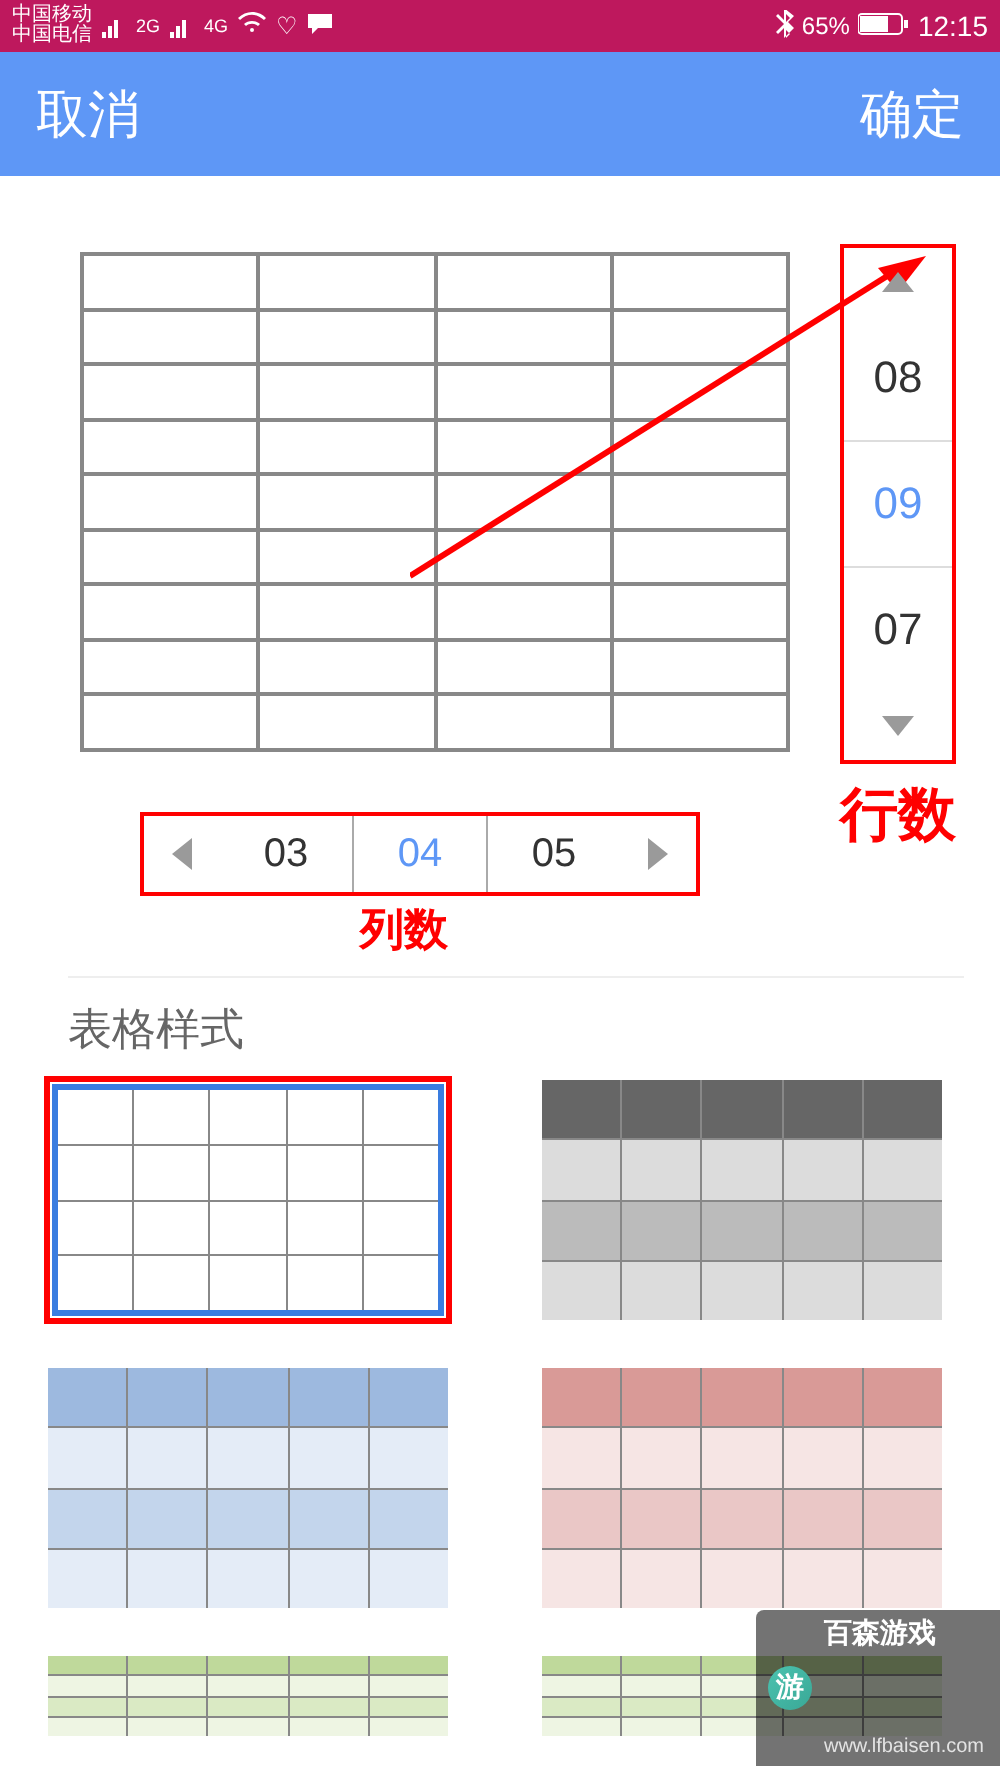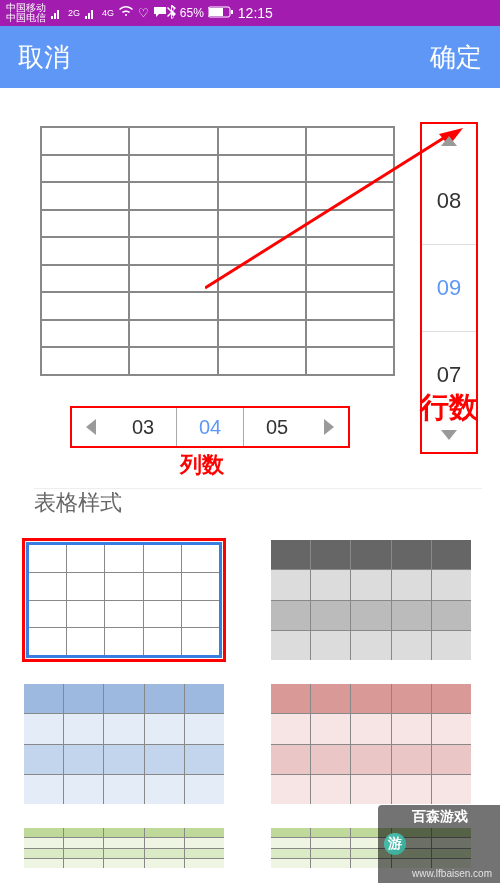--- a/index.html
+++ b/index.html
@@ -7,23 +7,24 @@
     width: 500px;
     height: 889px;
     font-family: -apple-system, "Helvetica Neue", Arial, sans-serif;
     background: #fff;
     position: relative;
     overflow: hidden;
   }
   
   .status-bar {
     height: 26px;
-    background: #a21caf;
+    background: #be185d;
     color: #fff;
     display: flex;
+    justify-content: space-between;
     align-items: center;
     font-size: 12px;
     padding: 0 6px;
   }
   .status-left, .status-right { display: flex; align-items: center; gap: 4px; }
   .carrier { display: flex; flex-direction: column; line-height: 1; font-size: 10px; }
   .sig svg { vertical-align: middle; }
   
   .header {
     height: 62px;
@@ -47,21 +48,21 @@
     display: grid;
     grid-template-columns: repeat(4,1fr);
     grid-template-rows: repeat(9,1fr);
     background: #fff;
   }
   .preview-grid div { border: 0.5px solid #888; }
   
   .row-spinner {
     position: absolute;
     right: 22px; top: 34px;
-    width: 58px; height: 332px;
+    width: 58px; height: 260px;
     border: 2px solid #f00;
     display: flex; flex-direction: column;
     align-items: center;
   }
   .row-spinner .arrow-v {
     width: 100%; height: 34px;
     display:flex;align-items:center;justify-content:center;
     color:#999;
   }
   .row-spinner .val {
@@ -103,21 +104,21 @@
   }
   .col-spinner .val:nth-of-type(2){border-left:none;}
   .col-spinner .val.selected { color:#5e97f6; }
   .col-label {
     position:absolute; left:180px; top:362px;
     color:#f00; font-size:22px; font-weight:bold;
   }
   
   .divider { position:absolute; left:34px; top:400px; right:18px; border-top:1px solid #eee; }
   .section-title {
-    position:absolute; left:34px; top:400px;
+    position:absolute; left:34px; top:412px;
     font-size:22px; color:#666;
   }
   .styles {
     position:absolute; left:24px; top:452px; right:18px;
     display:grid; grid-template-columns:1fr 1fr;
     column-gap:36px; row-gap:24px;
   }
   .style-thumb {
     width:200px; height:120px;
   }

